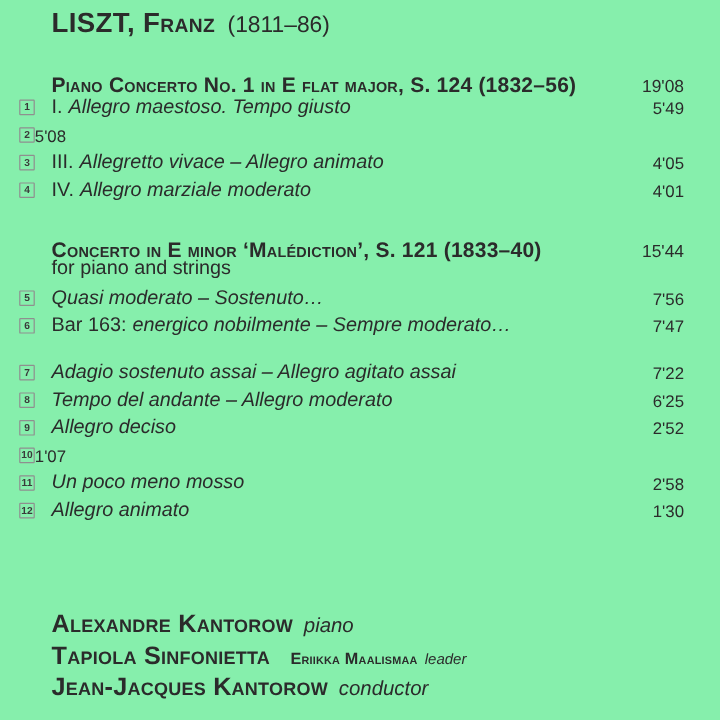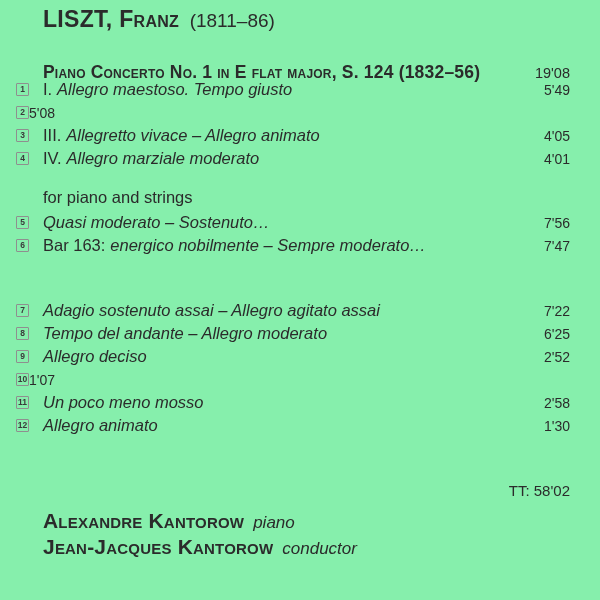--- a/index.html
+++ b/index.html
@@ -71,20 +71,24 @@
       </div>
       <div class="track">
         <span class="tnum">4</span>
         <span class="ttitle"><span class="plain">IV.</span><span class="ital">Allegro marziale moderato</span></span>
         <span class="ttime">4'01</span>
       </div>
     </div>
   </section>
 
   <section class="work" style="top:186px">
+    <div class="work-header">
+      <span class="wtitle">Concerto in E minor ‘Malédiction’, S. 121 (1833–40)</span>
+      <span class="wtime">15'44</span>
+    </div>
     <div class="work-sub">for piano and strings</div>
     <div class="tracks">
       <div class="track">
         <span class="tnum">5</span>
         <span class="ttitle"><span class="plain"></span><span class="ital">Quasi moderato – Sostenuto…</span></span>
         <span class="ttime">7'56</span>
       </div>
       <div class="track">
         <span class="tnum">6</span>
         <span class="ttitle"><span class="plain">Bar 163:</span><span class="ital">energico nobilmente – Sempre moderato…</span></span>
@@ -120,26 +124,30 @@
         <span class="ttime">2'58</span>
       </div>
       <div class="track">
         <span class="tnum">12</span>
         <span class="ttitle"><span class="plain"></span><span class="ital">Allegro animato</span></span>
         <span class="ttime">1'30</span>
       </div>
     </div>
   </section>
 
-  <div class="tt">TT: 58'02</div>
 
   <footer class="credits">
     <div class="credit-line">
       <span class="credit-name">Alexandre Kantorow</span>
       <span class="credit-role">piano</span>
+    </div>
+    <div class="credit-line">
+      <span class="credit-name">Tapiola Sinfonietta</span>
+      <span class="credit-subname">Eriikka Maalismaa</span>
+      <span class="credit-subrole">leader</span>
     </div>
     <div class="credit-line">
       <span class="credit-name">Jean-Jacques Kantorow</span>
       <span class="credit-role">conductor</span>
     </div>
   </footer>
 
 </div>
 
 </body></html>

